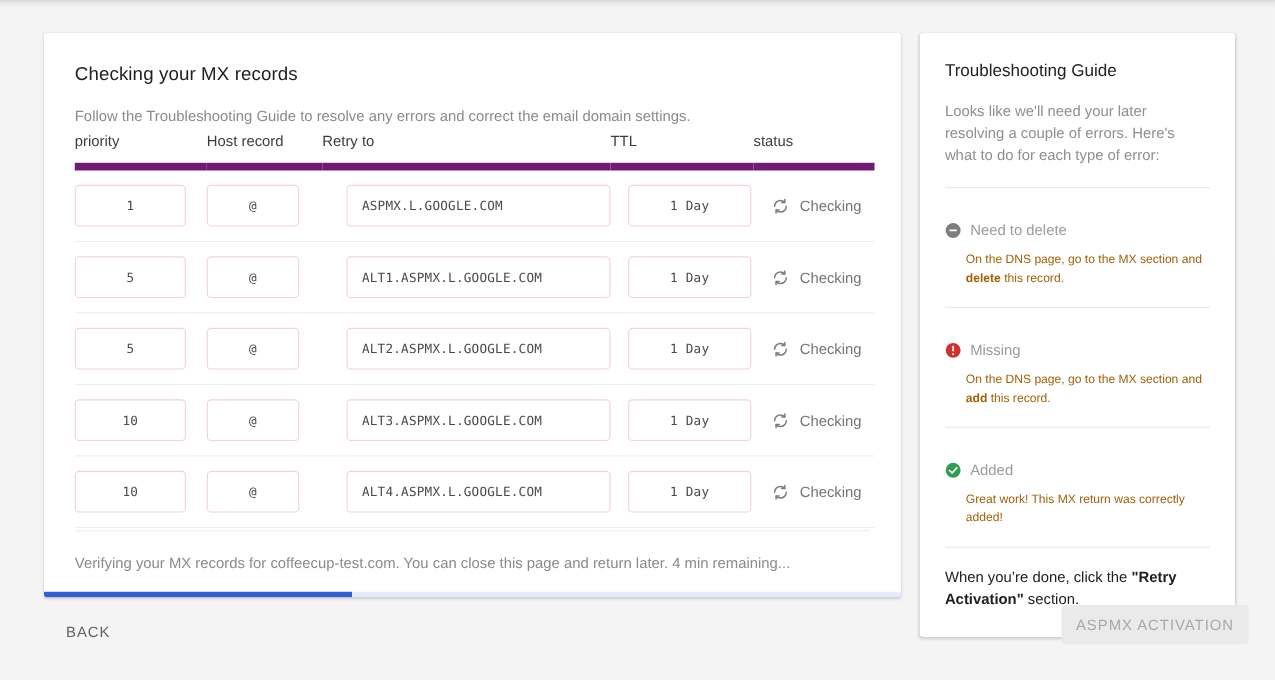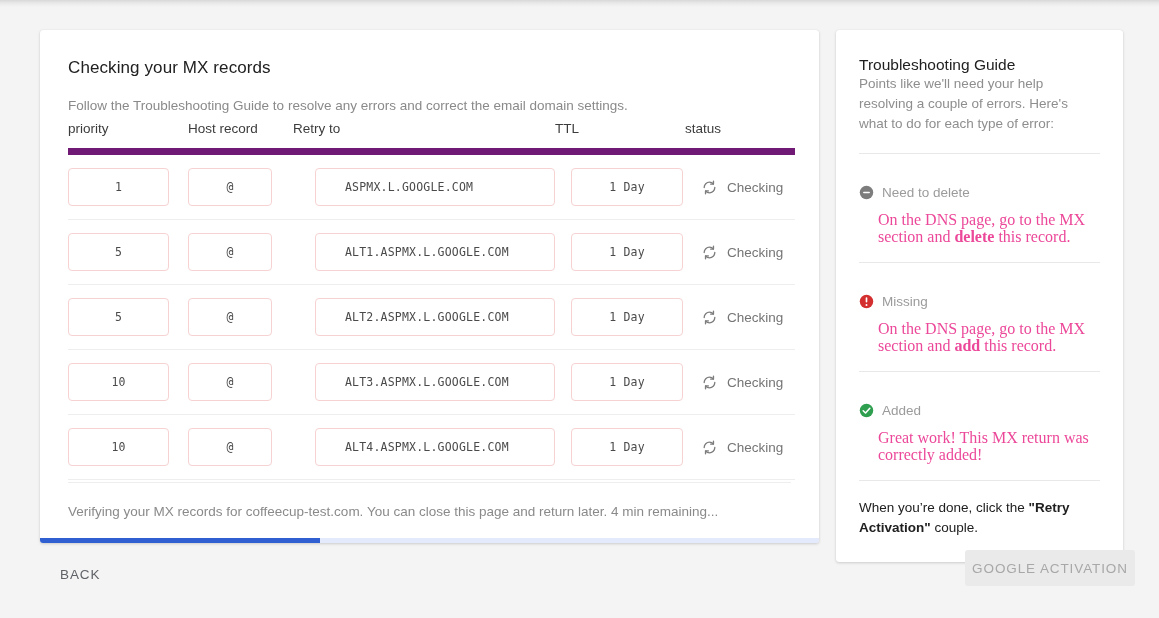--- a/index.html
+++ b/index.html
@@ -108,21 +108,21 @@
     background: #ffffff;
     height: 38px;
     display: flex;
     align-items: center;
     font-family: "DejaVu Sans Mono", monospace;
     font-size: 11.5px;
     color: #4a4a4a;
     letter-spacing: 0.2px;
   }
   .field.center { justify-content: center; }
-  .field.left   { padding-left: 29px; }
+  .field.left   { padding-left: 13px; }
 
   .f-priority { width: 101px; }
   .f-host     { width: 84px; }
   .f-points   { width: 240px; margin-left: 22px; }
   .f-ttl      { width: 112px; margin-left: 16px; }
 
   .status-cell {
     display: flex;
     align-items: center;
     gap: 9px;
@@ -162,20 +162,21 @@
     width: 287px;
     background: #ffffff;
     border-radius: 3px;
     box-shadow: 0 1px 3px rgba(0,0,0,0.16), 0 0 1px rgba(0,0,0,0.10);
     padding: 26px 23px 24px 23px;
   }
   .side-title {
     font-size: 15.5px;
     color: #212121;
     font-weight: 400;
+    margin-bottom: 17px;
   }
   .side-intro {
     font-size: 13.5px;
     color: #8e8e8e;
     line-height: 20px;
   }
   .side-rule {
     border-top: 1px solid #e8e8e8;
     margin: 19px 0 0 0;
   }
@@ -185,26 +186,25 @@
     align-items: center;
     gap: 8px;
     margin-bottom: 11px;
     margin-top: 15px;
   }
   .legend-head .name {
     font-size: 13.5px;
     color: #9b9b9b;
   }
   .legend-body {
-    font-size: 16px;
-    color: #ec4899;
+    font-size: 11px;
+    color: #a16207;
     line-height: 17px;
     padding-left: 19px;
     padding-bottom: 17px;
-    font-family: Liberation Serif, serif;
   }
   .legend-body b { font-weight: 700; }
 
   .final-note {
     padding-top: 17px;
     font-size: 13.5px;
     color: #202020;
     line-height: 20px;
   }
   .final-note b { font-weight: 700; }
@@ -408,21 +408,21 @@
         <div class="verify-text">Verifying your MX records for coffeecup-test.com. You can close this page and return later. 4 min remaining...</div>
       </div>
 
       <div class="progress-track" style="background: rgb(227, 234, 251);">
         <div class="progress-fill" id="progress-fill" style="width: 36%; background: rgb(47, 95, 208);"></div>
       </div>
     </div>
 
     <div class="side-card">
       <div class="side-title">Troubleshooting Guide</div>
-      <div class="side-intro">Points like we'll need your help resolving a couple of errors. Here's what to do for each type of error:</div>
+      <div class="side-intro">Looks like we'll need your later resolving a couple of errors. Here's what to do for each type of error:</div>
       <div class="side-rule"></div>
 
       <div id="legend-list">
           <div class="legend-block">
             <div class="legend-head">
               <svg class="badge" viewBox="0 0 20 20" aria-hidden="true">
       <circle cx="10" cy="10" r="9" fill="#7d7d7d"></circle>
       <rect x="5.4" y="8.9" width="9.2" height="2.2" rx="1.1" fill="#ffffff"></rect>
     </svg>
               <span class="name">Need to delete</span>
@@ -449,23 +449,23 @@
     <polyline points="5.6 10.3 8.7 13.3 14.4 7.1" fill="none" stroke="#ffffff" stroke-width="2.1" stroke-linecap="round" stroke-linejoin="round"></polyline>
   </svg>
               <span class="name">Added</span>
             </div>
             <div class="legend-body"><span>Great work! This MX return was correctly added!</span><span></span></div>
             <div style="border-top: 1px solid rgb(232, 232, 232);"></div>
           </div>
         </div>
 
       <div class="final-note">
-        <span>When you’re done, click the </span><b>"Retry Activation"</b><span> couple.</span>
+        <span>When you’re done, click the </span><b>"Retry Activation"</b><span> section.</span>
       </div>
     </div>
   </div>
 
   <div class="actions">
     <button class="back-btn">BACK</button>
-    <button class="retry-btn" disabled="">GOOGLE ACTIVATION</button>
+    <button class="retry-btn" disabled="">ASPMX ACTIVATION</button>
   </div>
 
 </div>
 
 </body></html>

